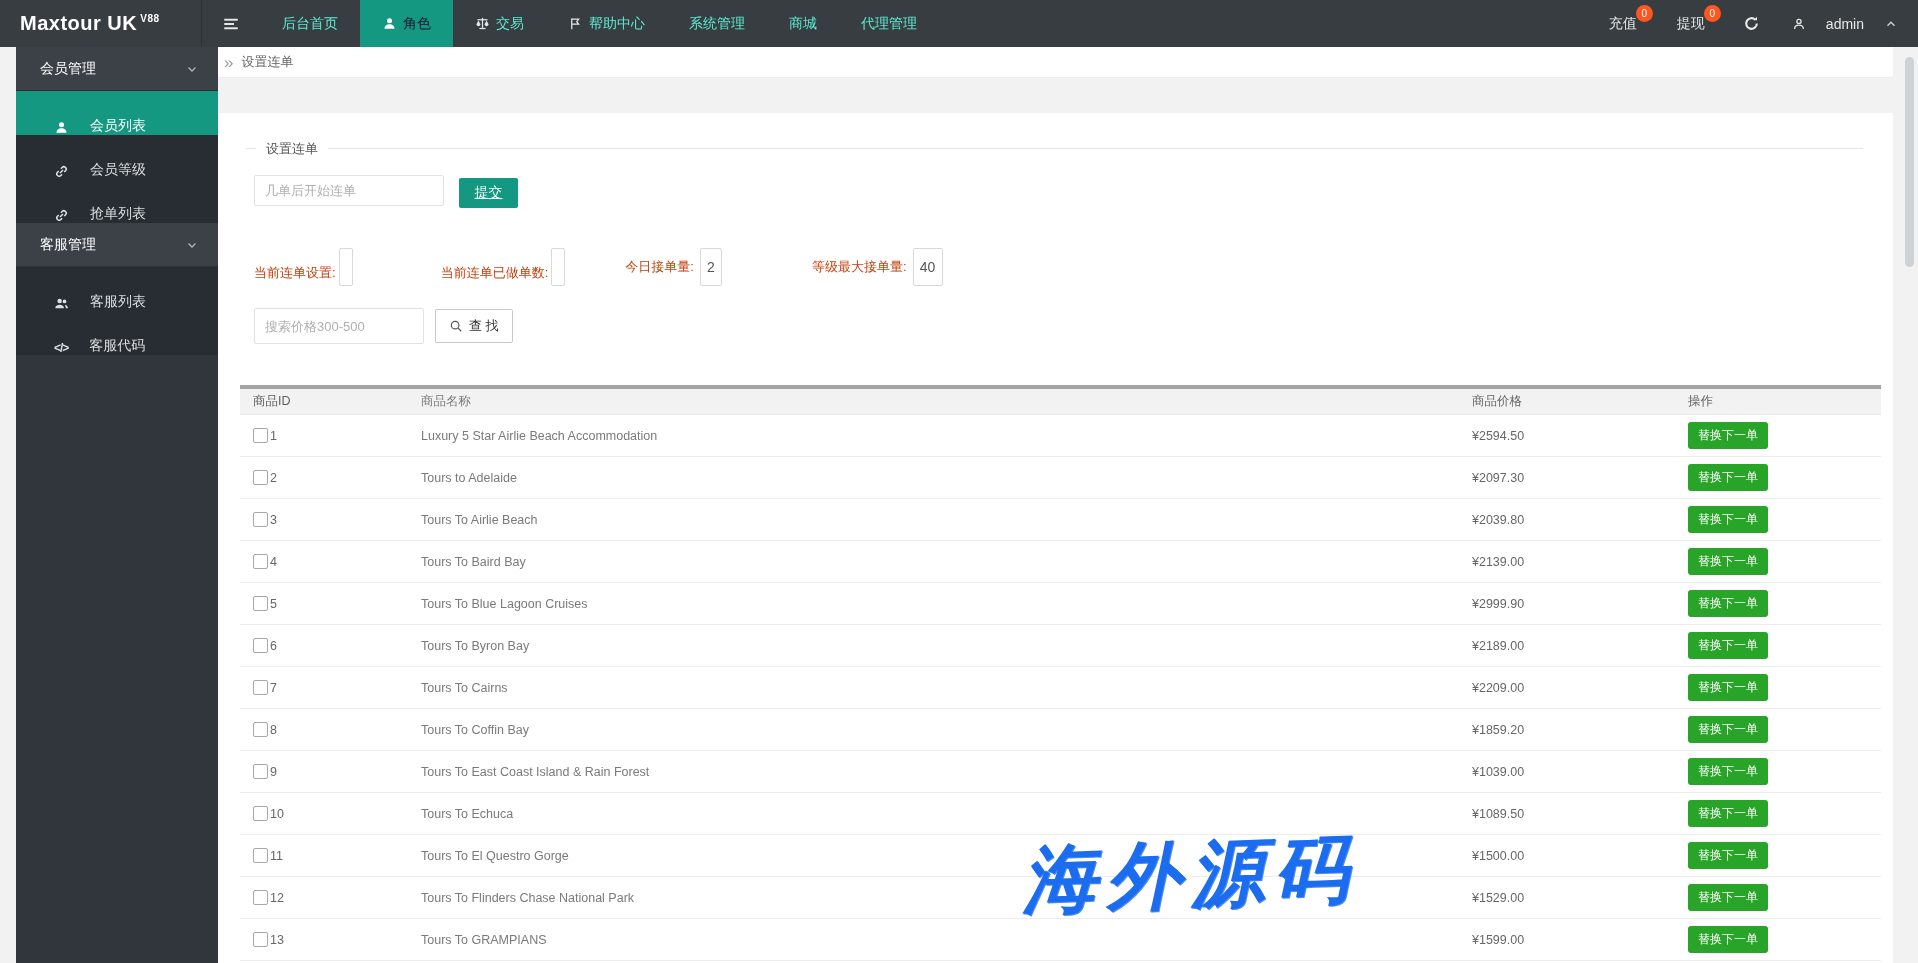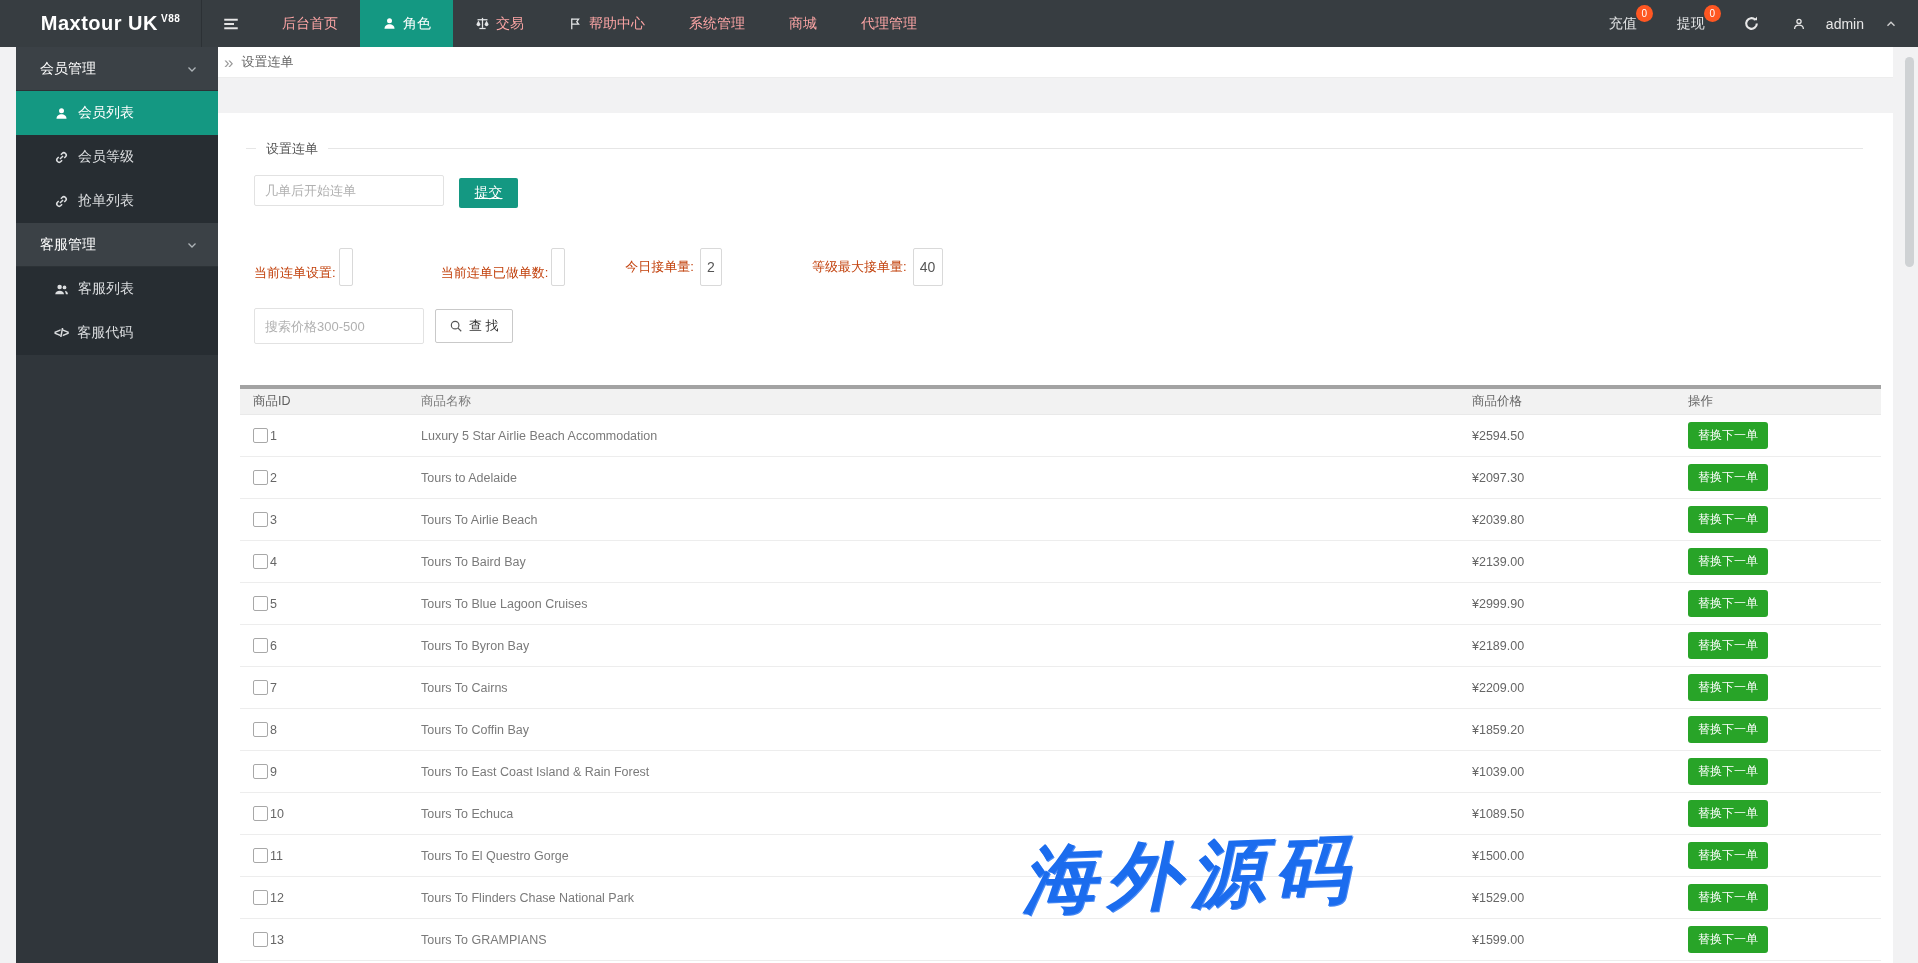--- a/index.html
+++ b/index.html
@@ -2,51 +2,51 @@
 <html><head>
 <meta charset="utf-8">
 <style>
   * { margin:0; padding:0; box-sizing:border-box; }
   html,body { width:1918px; height:963px; overflow:hidden; background:#f2f2f3;
               font-family:"Liberation Sans","DejaVu Sans",sans-serif; }
 
   
   .navbar { position:absolute; left:0; top:0; width:1918px; height:47px;
             background:#373d41; display:flex; align-items:stretch; z-index:20; }
-  .logo { width:202px; display:flex; align-items:center; justify-content:center;
+  .logo { width:202px; display:flex; align-items:center; 
           color:#fff; font-size:20px; font-weight:bold; border-right:1px solid #2c3135;
           letter-spacing:.5px; cursor:pointer;padding-left:20px; }
   .logo sup { font-size:10px; font-weight:bold; margin-left:3px; transform:translateY(-5px); }
   .nav-toggle { width:58px; display:flex; align-items:center; justify-content:center;
                 color:#e8e8e8; cursor:pointer; }
   .nav-items { display:flex; align-items:stretch; }
-  .nav-item { display:flex; align-items:center; gap:6px; padding:0 22px; color:#fca5a5;
+  .nav-item { display:flex; align-items:center; gap:6px; padding:0 22px; color:#5eead4;
               font-size:14px; cursor:pointer; text-decoration:none; }
-  .nav-item.active { background:#149882; color:#ffffff; }
+  .nav-item.active { background:#149882; color:#0f172a; }
   .nav-item svg { width:15px; height:15px; }
   .nav-right { margin-left:auto; display:flex; align-items:stretch; padding-right:6px; }
   .nav-chip { position:relative; display:flex; align-items:center; padding:0 20px;
               color:#e4e6e7; font-size:14px; cursor:pointer; }
   .badge { position:absolute; top:5px; right:4px; min-width:17px; height:17px; border-radius:9px;
            background:#ff5722; color:#fff; font-size:10px; display:flex; align-items:center;
            justify-content:center; padding:0 4px; }
   .nav-icon-btn { display:flex; align-items:center; padding:0 18px; color:#e8e8e8; cursor:pointer; }
   .nav-user { display:flex; align-items:center; gap:20px; color:#e8e8e8; font-size:14px;
               padding:0 14px; cursor:pointer; }
   .nav-user svg { width:14px; height:14px; }
 
   
   .sidebar { position:absolute; left:16px; top:47px; width:202px; height:916px;
              background:#30363b; z-index:15; }
   .side-header { height:44px; background:#3b4146; color:#fff; font-size:14px;
                  display:flex; align-items:center; padding:0 20px 0 24px; cursor:pointer;
                  border-bottom:1px solid #2c3236; }
   .side-header svg { width:12px; height:12px; margin-left:auto; color:#aeb4b8; }
   .side-item { height:44px; background:#272d32; color:#dcdee0; font-size:14px;
-               display:flex; align-items:center; gap:9px; padding:0 0 0 38px; cursor:pointer; }
+               display:flex; align-items:flex-end; gap:21px; padding:0 0 0 38px; cursor:pointer; }
   .side-item svg { width:15px; height:15px; flex:0 0 auto; }
   .side-item.active { background:#149882; color:#fff; }
   .side-item .code-glyph { font-size:12px; font-weight:bold; letter-spacing:-1px; }
 
   
   .crumbbar { position:absolute; left:202px; top:47px; width:1716px; height:31px;
               background:#fff; display:flex; align-items:center; padding-left:22px;
               border-bottom:1px solid #ededed; }
   .crumb-arrows { color:#9a9a9a; font-size:17px; line-height:1; margin-right:8px; }
   .crumb-title { color:#666; font-size:13px; }

